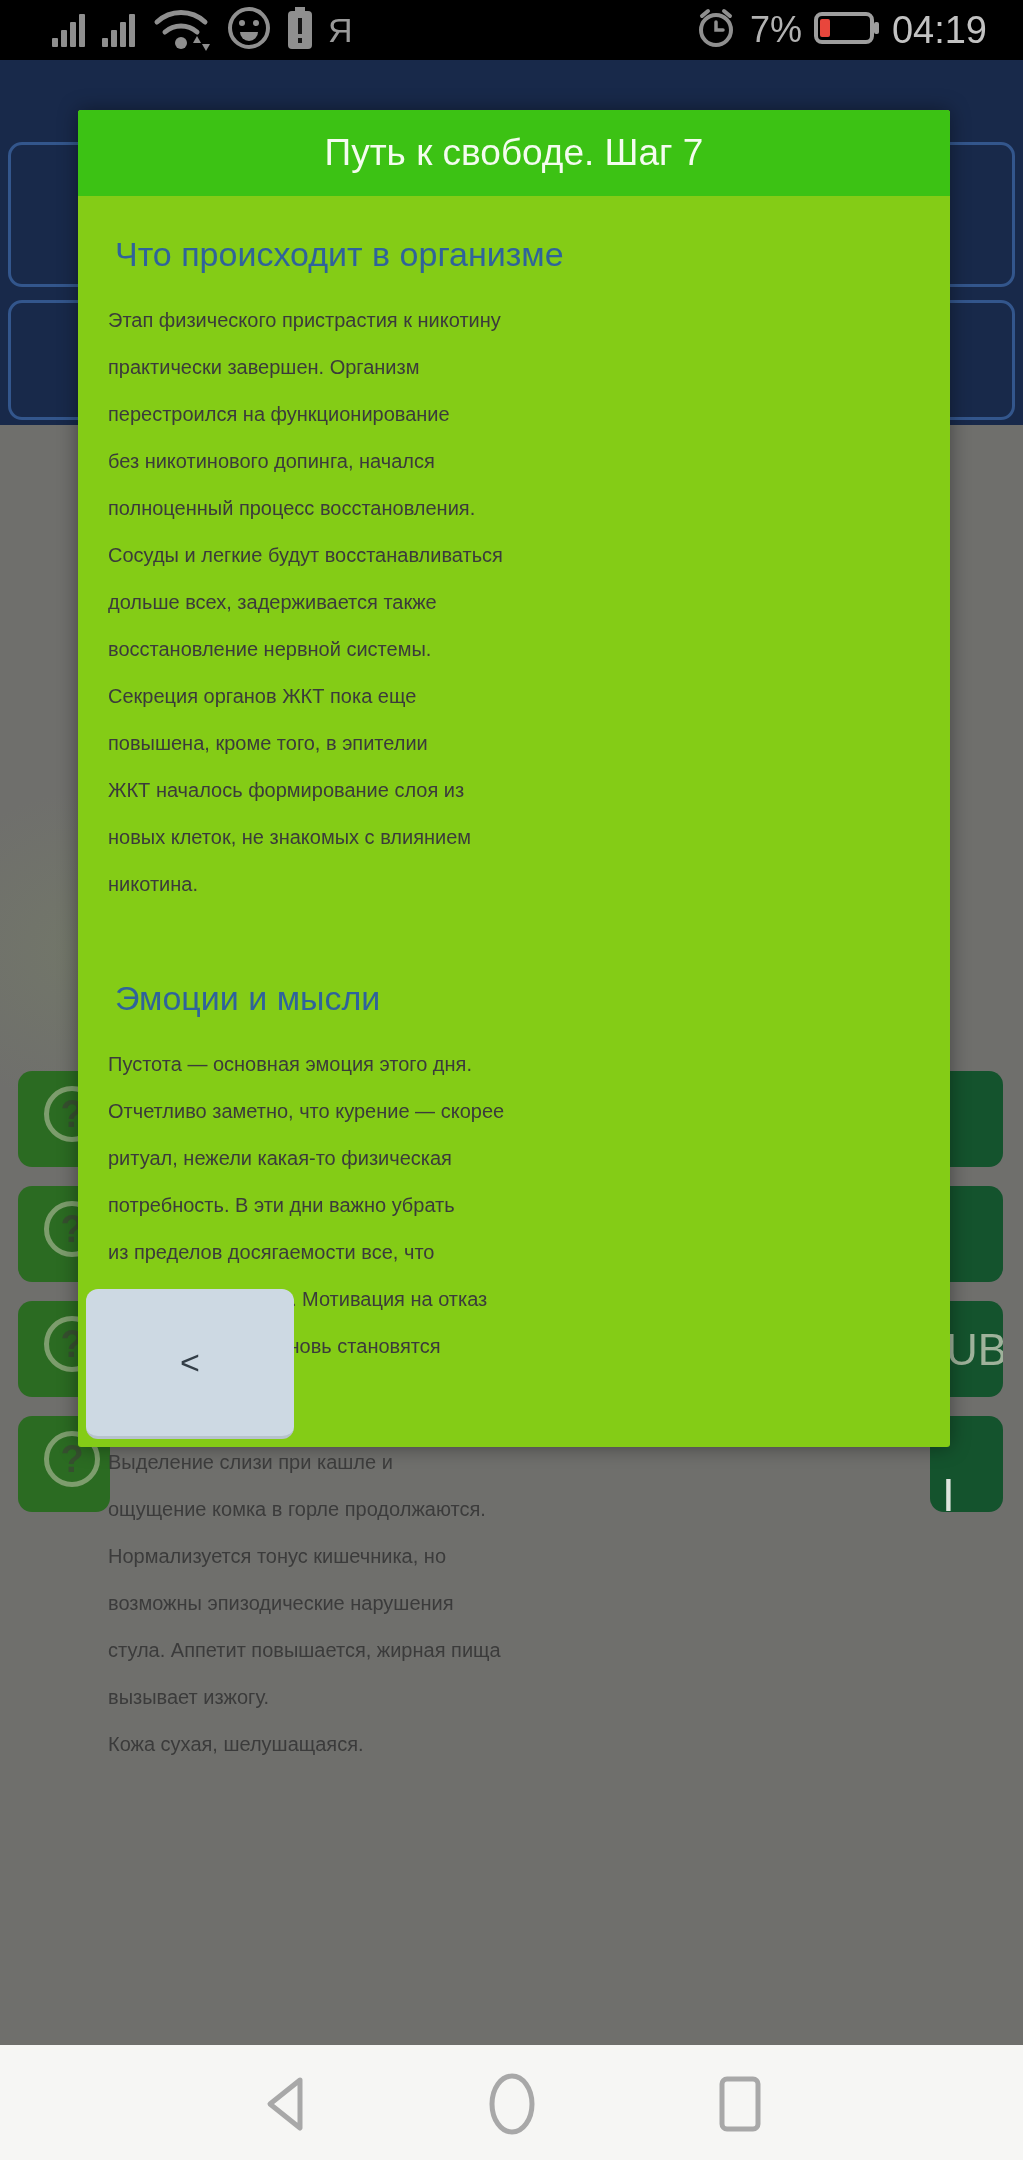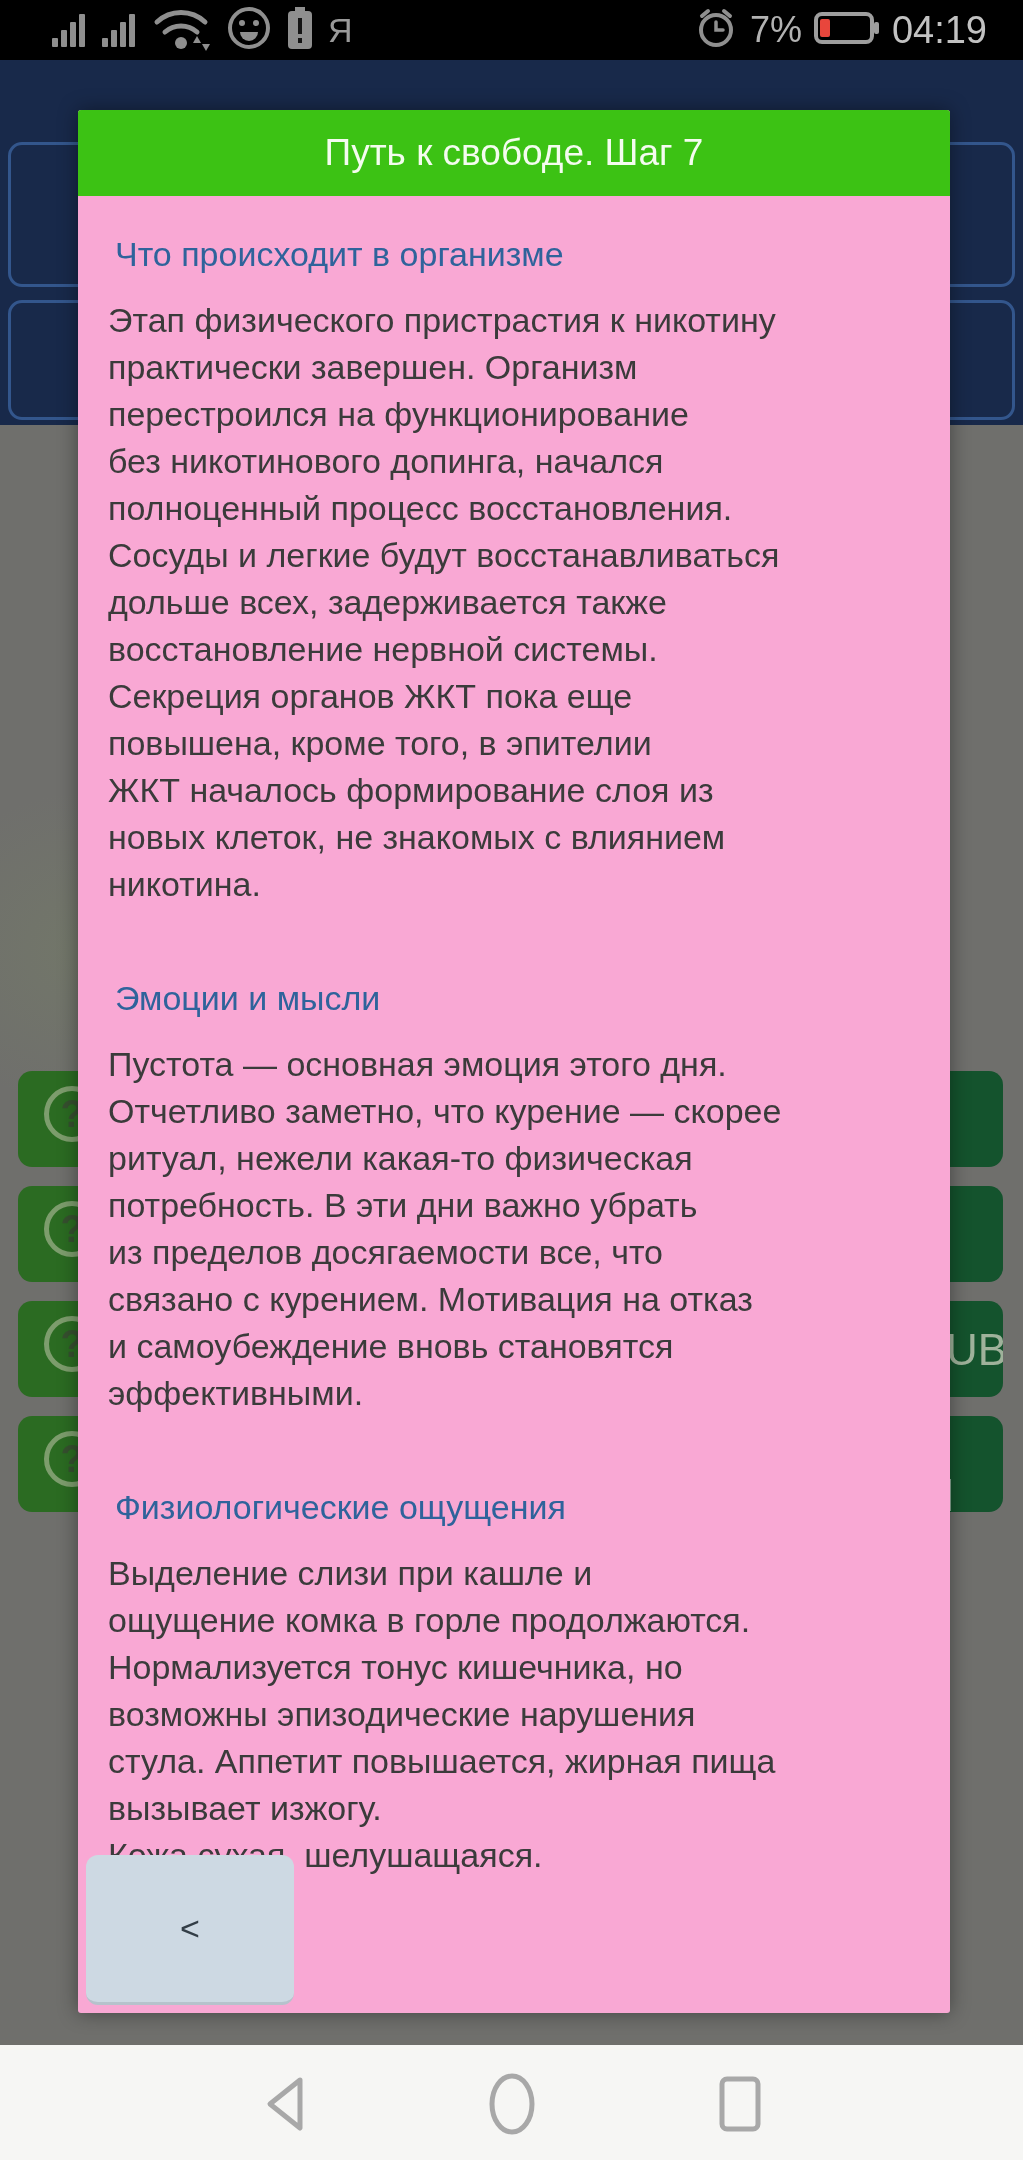--- a/index.html
+++ b/index.html
@@ -31,30 +31,30 @@
   .bg-help .qc{position:absolute;left:26px;top:15px;width:56px;height:56px;border:5px solid #7d9d6d;
     border-radius:50%;display:flex;align-items:center;justify-content:center;
     color:#36502f;font-size:38px;font-weight:bold;}
   .bg-rbtn{position:absolute;left:930px;width:73px;height:96px;background:#14532d;border-radius:14px;
     overflow:hidden;}
   .row1{top:1071px}.row2{top:1186px}.row3{top:1301px}.row4{top:1416px}
   .partial-ub{position:absolute;left:16px;top:24px;color:#9fb29b;font-size:44px;}
   .partial-i{position:absolute;left:12px;top:52px;color:#dfe4de;font-size:46px;}
 
   
-  .dialog{position:absolute;left:78px;top:110px;width:872px;height:1903px;background:#f9a8d4;
+  .dialog{position:absolute;left:78px;top:110px;width:872px;height:1337px;background:#84cc16;
     box-shadow:0 0 20px rgba(0,0,0,.4);border-radius:3px;}
   .dialog-header{height:86px;background:#3cc214;display:flex;align-items:center;justify-content:center;
     border-radius:3px 3px 0 0;}
   .dialog-title{color:#f4fcef;font-size:37px;}
   .dialog-body{padding:0 30px;}
   .section-heading{margin:7px;font-weight:400;color:#2f639b;font-size:34px;line-height:42px;}
   .sh1{padding-top:30px;}
   .sh2,.sh3{padding-top:62px;}
-  .section-body{margin:22px 0 0 0;color:#3b3b3b;font-size:34px;line-height:47px;white-space:pre-line;}
+  .section-body{margin:22px 0 0 0;color:#3b3b3b;font-size:20px;line-height:47px;white-space:pre-line;}
   .dialog-buttons{position:absolute;left:8px;right:8px;bottom:8px;height:150px;display:flex;gap:11px;}
   .dlg-btn{background:#cdd9e3;border:none;border-bottom:3px solid #b7c2cc;border-radius:12px;
     color:#333e47;font-size:34px;display:flex;align-items:center;justify-content:center;cursor:pointer;}
   .btn-back{width:208px;}
   .btn-ok{flex:1;}
 
   
   .nav-bar{position:absolute;left:0;bottom:0;width:100%;height:115px;background:#f6f6f4;}
   .nav-icon{position:absolute;top:26px;}
   .nav-back{left:260px;}.nav-home{left:487px;}.nav-recents{left:715px;}
@@ -174,21 +174,20 @@
 никотина.</p>
       <h2 class="section-heading sh2">Эмоции и мысли</h2>
       <p class="section-body">Пустота — основная эмоция этого дня.
 Отчетливо заметно, что курение — скорее
 ритуал, нежели какая-то физическая
 потребность. В эти дни важно убрать
 из пределов досягаемости все, что
 связано с курением. Мотивация на отказ
 и самоубеждение вновь становятся
 эффективными.</p>
-      <h2 class="section-heading sh3">Физиологические ощущения</h2>
       <p class="section-body">Выделение слизи при кашле и
 ощущение комка в горле продолжаются.
 Нормализуется тонус кишечника, но
 возможны эпизодические нарушения
 стула. Аппетит повышается, жирная пища
 вызывает изжогу.
 Кожа сухая, шелушащаяся.</p>
     </div>
     <div class="dialog-buttons">
       <button class="dlg-btn btn-back">&lt;</button>

